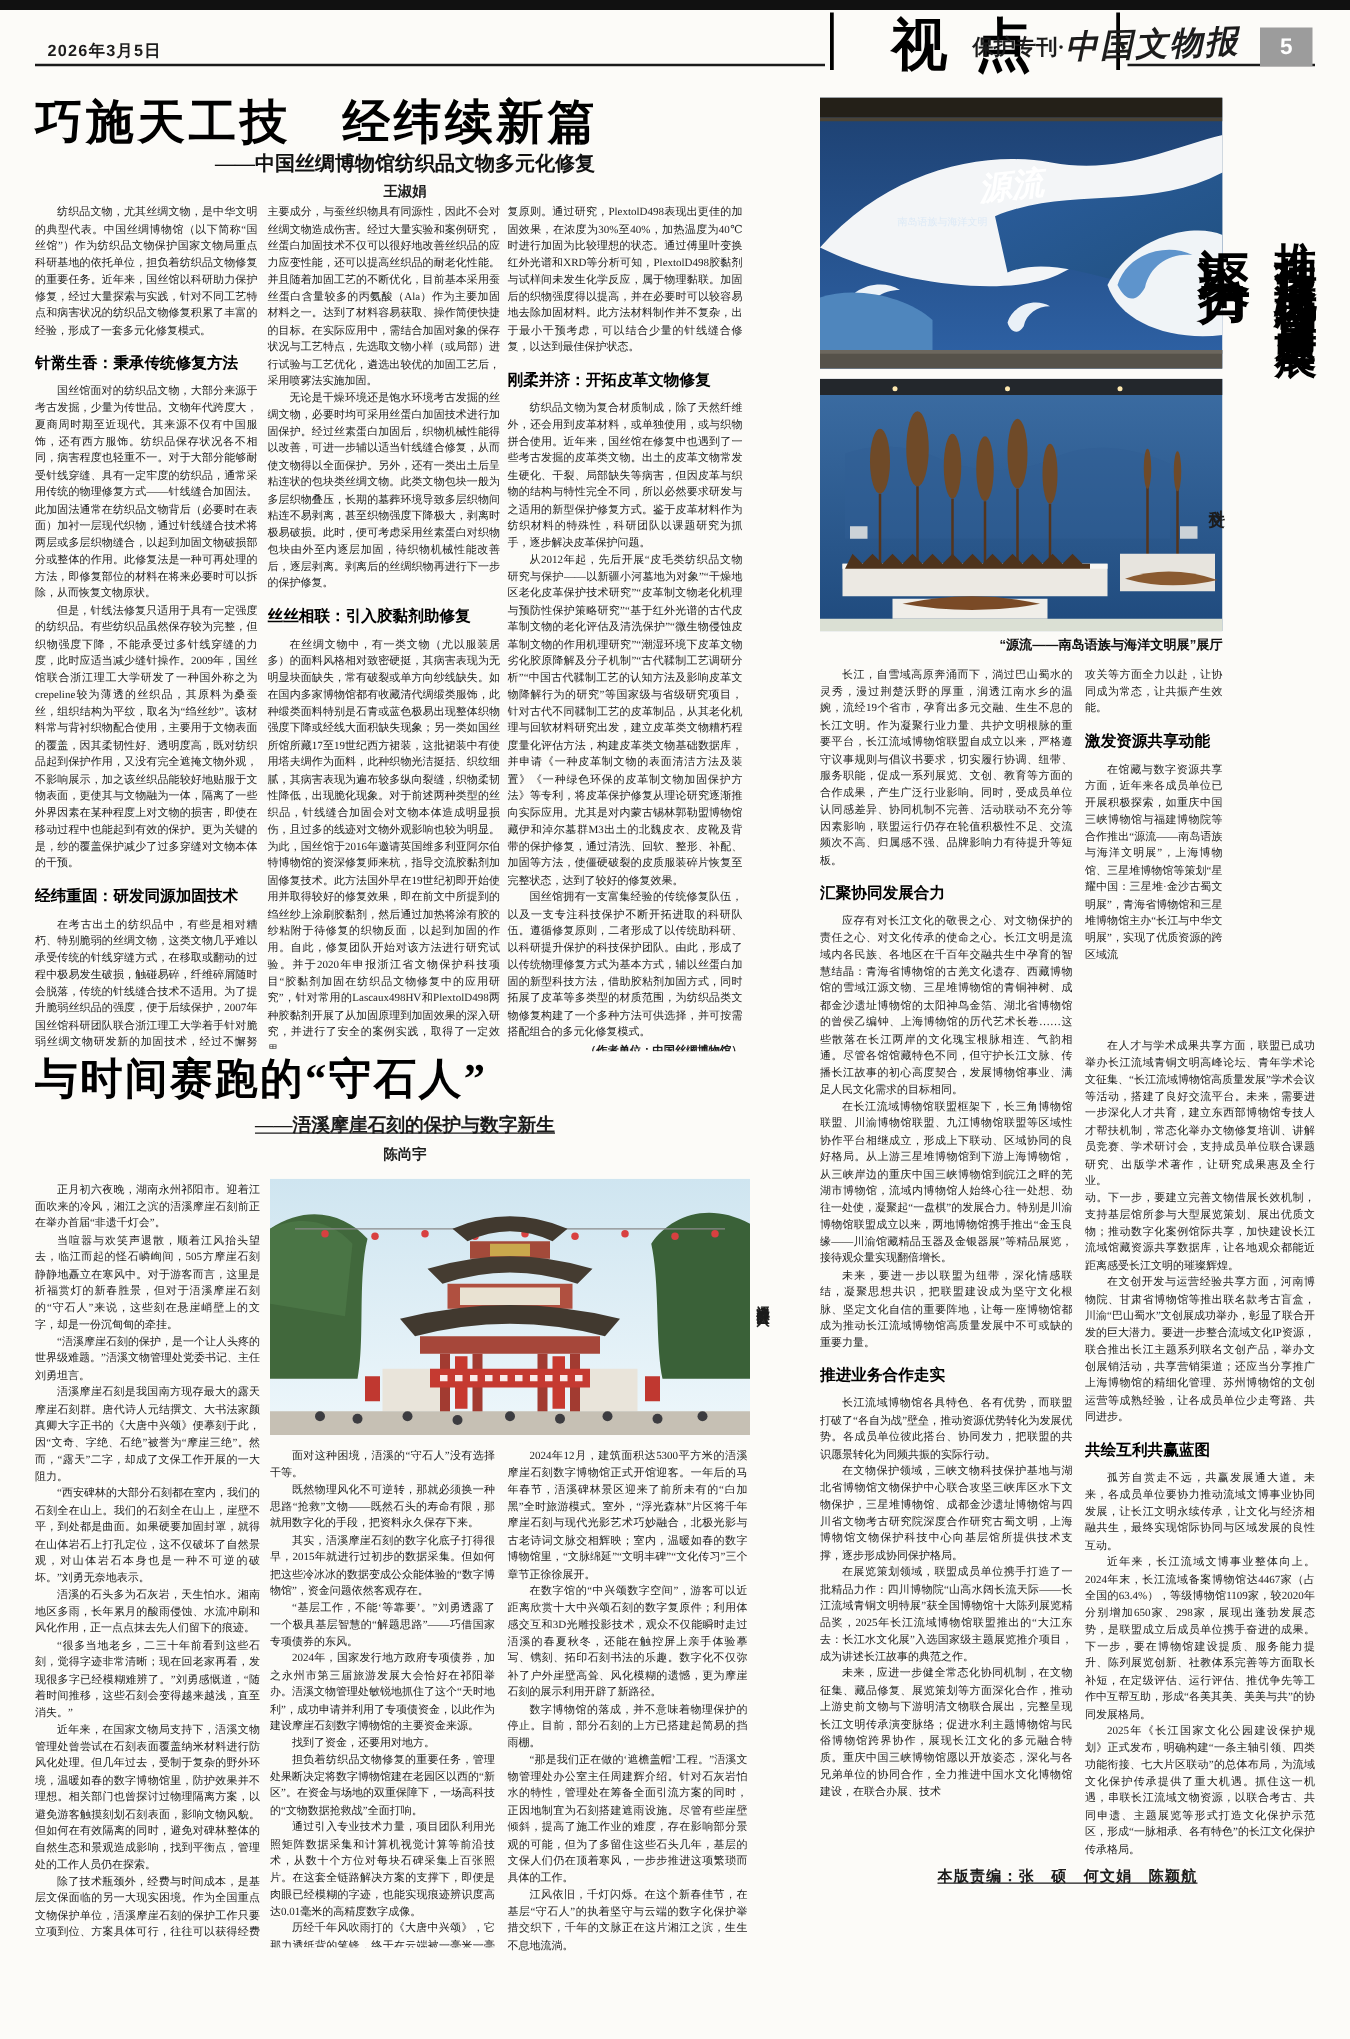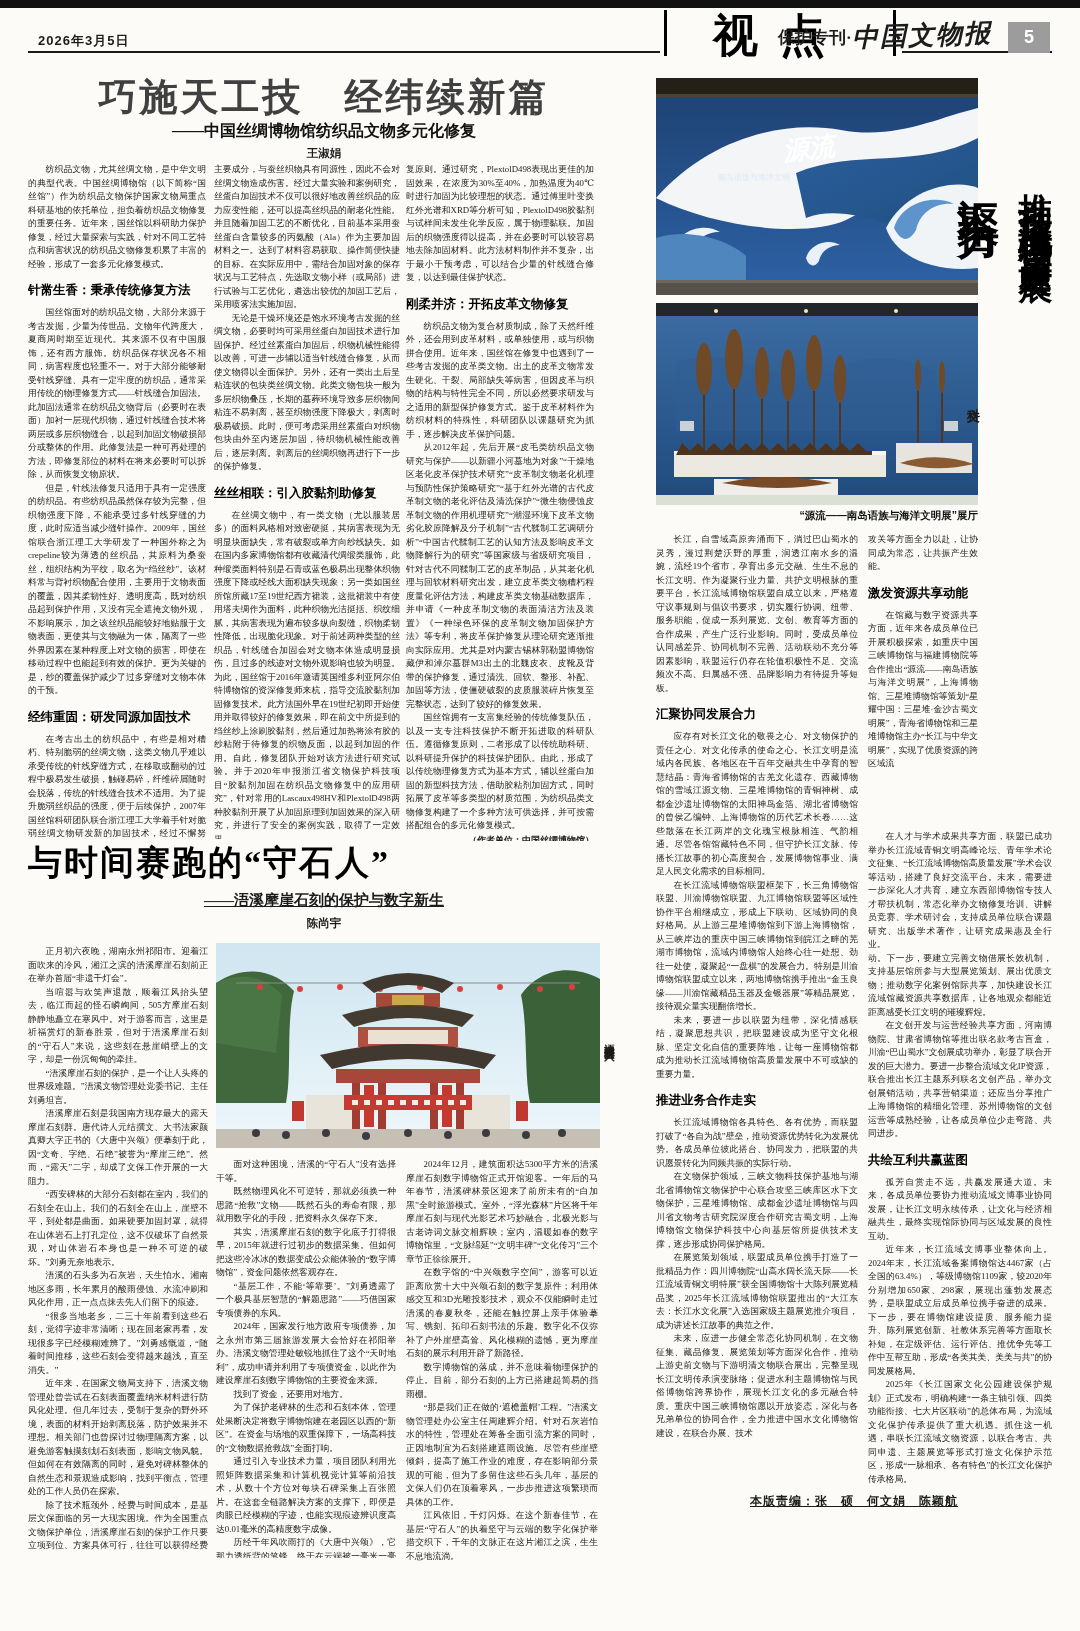--- a/index.html
+++ b/index.html
@@ -11,21 +11,21 @@
   .date{left:38px;top:32px;font:700 13px "Liberation Sans","DejaVu Sans",sans-serif;letter-spacing:1px;}
   .rule{height:2px;background:#1a1a1a;}
   .mast-bar{top:10px;width:3px;height:46px;background:#000;}
   .mast-title{left:664px;top:6px;width:232px;text-align:center;font:900 45px "Liberation Sans","DejaVu Sans",sans-serif;
               letter-spacing:22px;color:#000000;white-space:nowrap;}
   .edition{left:778px;top:26px;font:700 17px "Liberation Serif",serif;}
   .paper-script{left:852px;top:18px;font:700 26px "Liberation Serif",serif;font-style:italic;transform:rotate(-2deg);letter-spacing:2px;}
   .pagebox{left:1008px;top:22px;width:42px;height:31px;background:#9c9c9c;color:#fff;
            font:700 18px "Liberation Sans",sans-serif;text-align:center;line-height:31px;}
   
-  .a1-title{left:28px;top:72px;width:592px;text-align:center;font-weight:900;font-size:38px;letter-spacing:3px;color:#404040;}
+  .a1-title{left:28px;top:72px;width:592px;text-align:left;font-weight:900;font-size:38px;letter-spacing:3px;color:#000000;}
   .a1-sub{left:28px;top:121px;width:592px;text-align:center;font-weight:700;font-size:16px;color:#111;}
   .a1-byline{left:28px;top:146px;width:592px;text-align:center;font:700 11.5px "Liberation Sans",sans-serif;}
   .a2-title{left:28px;top:840px;width:592px;text-align:left;font-weight:900;font-size:34px;letter-spacing:2px;color:#000;}
   .a2-sub{left:28px;top:891px;width:592px;text-align:center;font-weight:700;font-size:15px;text-decoration:underline;}
   .a2-byline{left:28px;top:916px;width:592px;text-align:center;font:700 11.5px "Liberation Sans",sans-serif;}
   
   .col{overflow:hidden;}
   .para{font-size:8.8px;line-height:13.5px;text-align:justify;text-indent:2em;}
   .para.cont{text-indent:0;}
   .sec-head{font:700 12.5px "Liberation Sans","DejaVu Sans",sans-serif;margin:11px 0 7px 0;color:#000;}
@@ -200,21 +200,21 @@
   <div class="abs a2-sub">——浯溪摩崖石刻的保护与数字新生</div>
   <div class="abs a2-byline">陈尚宇</div>
   <div class="abs col" style="left:28px;top:945px;width:180px;height:605px;">
       <div class="para">正月初六夜晚，湖南永州祁阳市。迎着江面吹来的冷风，湘江之滨的浯溪摩崖石刻前正在举办首届“非遗千灯会”。</div>
       <div class="para">当喧嚣与欢笑声退散，顺着江风抬头望去，临江而起的怪石嶙峋间，505方摩崖石刻静静地矗立在寒风中。对于游客而言，这里是祈福赏灯的新春胜景，但对于浯溪摩崖石刻的“守石人”来说，这些刻在悬崖峭壁上的文字，却是一份沉甸甸的牵挂。</div>
       <div class="para">“浯溪摩崖石刻的保护，是一个让人头疼的世界级难题。”浯溪文物管理处党委书记、主任刘勇坦言。</div>
       <div class="para">浯溪摩崖石刻是我国南方现存最大的露天摩崖石刻群。唐代诗人元结撰文、大书法家颜真卿大字正书的《大唐中兴颂》便摹刻于此，因“文奇、字绝、石绝”被誉为“摩崖三绝”。然而，“露天”二字，却成了文保工作开展的一大阻力。</div>
       <div class="para">“西安碑林的大部分石刻都在室内，我们的石刻全在山上。我们的石刻全在山上，崖壁不平，到处都是曲面。如果硬要加固封罩，就得在山体岩石上打孔定位，这不仅破坏了自然景观，对山体岩石本身也是一种不可逆的破坏。”刘勇无奈地表示。</div>
       <div class="para">浯溪的石头多为石灰岩，天生怕水。湘南地区多雨，长年累月的酸雨侵蚀、水流冲刷和风化作用，正一点点抹去先人们留下的痕迹。</div>
       <div class="para">“很多当地老乡，二三十年前看到这些石刻，觉得字迹非常清晰；现在回老家再看，发现很多字已经模糊难辨了。”刘勇感慨道，“随着时间推移，这些石刻会变得越来越浅，直至消失。”</div>
-      <div class="para">近年来，在国家文物局支持下，浯溪文物管理处曾尝试在石刻表面覆盖纳米材料进行防风化处理。但几年过去，受制于复杂的野外环境，表面的材料开始剥离脱落，防护效果并不理想。相关部门也曾探讨过物理隔离方案，以避免游客触摸刻划石刻表面，影响文物风貌。但如何在有效隔离的同时，避免对碑林整体的自然生态和景观造成影响，找到平衡点，管理处的工作人员仍在探索。</div>
+      <div class="para">近年来，在国家文物局支持下，浯溪文物管理处曾尝试在石刻表面覆盖纳米材料进行防风化处理。但几年过去，受制于复杂的野外环境，温暖如春的数字博物馆里，防护效果并不理想。相关部门也曾探讨过物理隔离方案，以避免游客触摸刻划石刻表面，影响文物风貌。但如何在有效隔离的同时，避免对碑林整体的自然生态和景观造成影响，找到平衡点，管理处的工作人员仍在探索。</div>
       <div class="para">除了技术瓶颈外，经费与时间成本，是基层文保面临的另一大现实困境。作为全国重点文物保护单位，浯溪摩崖石刻的保护工作只要立项到位、方案具体可行，往往可以获得经费支持。但是在基层的实际操作过程中，审批流程长而严谨。另一方面，祁阳市里的技术力量也相对薄弱，在项目申报时面临诸多不便。</div>
     </div>
 
   <div class="abs" style="left:216px;top:943px;width:384px;height:205px;">
     <svg width="384" height="205" viewBox="0 0 384 205">
       <defs>
         <linearGradient id="sky" x1="0" y1="0" x2="0" y2="1">
           <stop offset="0" stop-color="#cfe5f0"></stop>
             <stop offset="1" stop-color="#eef7fb"></stop>
         </linearGradient>
@@ -284,21 +284,21 @@
   </div>
   <div class="abs vcap">浯溪碑林景区入口</div>
 
   <div class="abs col" style="left:216px;top:1158px;width:180px;height:400px;">
       <div class="para">面对这种困境，浯溪的“守石人”没有选择干等。</div>
       <div class="para">既然物理风化不可逆转，那就必须换一种思路“抢救”文物——既然石头的寿命有限，那就用数字化的手段，把资料永久保存下来。</div>
       <div class="para">其实，浯溪摩崖石刻的数字化底子打得很早，2015年就进行过初步的数据采集。但如何把这些冷冰冰的数据变成公众能体验的“数字博物馆”，资金问题依然客观存在。</div>
       <div class="para">“基层工作，不能‘等靠要’。”刘勇透露了一个极具基层智慧的“解题思路”——巧借国家专项债券的东风。</div>
       <div class="para">2024年，国家发行地方政府专项债券，加之永州市第三届旅游发展大会恰好在祁阳举办。浯溪文物管理处敏锐地抓住了这个“天时地利”，成功申请并利用了专项债资金，以此作为建设摩崖石刻数字博物馆的主要资金来源。</div>
       <div class="para">找到了资金，还要用对地方。</div>
-      <div class="para">为了保护老碑林的生态和石刻本体，管理处果断决定将数字博物馆建在老园区以西的“新区”。在资金与场地的双重保障下，一场高科技的“文物数据抢救战”全面打响。</div>
+      <div class="para">担负着纺织品文物修复的重要任务，管理处果断决定将数字博物馆建在老园区以西的“新区”。在资金与场地的双重保障下，一场高科技的“文物数据抢救战”全面打响。</div>
       <div class="para">通过引入专业技术力量，项目团队利用光照矩阵数据采集和计算机视觉计算等前沿技术，从数十个方位对每块石碑采集上百张照片。在这套全链路解决方案的支撑下，即便是肉眼已经模糊的字迹，也能实现痕迹辨识度高达0.01毫米的高精度数字成像。</div>
       <div class="para">历经千年风吹雨打的《大唐中兴颂》，它那力透纸背的笔锋，终于在云端被一毫米一毫米地“抢”了回来。</div>
     </div>
   <div class="abs col" style="left:406px;top:1158px;width:192px;height:410px;">
       <div class="para">2024年12月，建筑面积达5300平方米的浯溪摩崖石刻数字博物馆正式开馆迎客。一年后的马年春节，浯溪碑林景区迎来了前所未有的“白加黑”全时旅游模式。室外，“浮光森林”片区将千年摩崖石刻与现代光影艺术巧妙融合，北极光影与古老诗词文脉交相辉映；室内，温暖如春的数字博物馆里，“文脉绵延”“文明丰碑”“文化传习”三个章节正徐徐展开。</div>
       <div class="para">在数字馆的“中兴颂数字空间”，游客可以近距离欣赏十大中兴颂石刻的数字复原件；利用体感交互和3D光雕投影技术，观众不仅能瞬时走过浯溪的春夏秋冬，还能在触控屏上亲手体验摹写、镌刻、拓印石刻书法的乐趣。数字化不仅弥补了户外崖壁高耸、风化模糊的遗憾，更为摩崖石刻的展示利用开辟了新路径。</div>
       <div class="para">数字博物馆的落成，并不意味着物理保护的停止。目前，部分石刻的上方已搭建起简易的挡雨棚。</div>
       <div class="para">“那是我们正在做的‘遮檐盖帽’工程。”浯溪文物管理处办公室主任周建辉介绍。针对石灰岩怕水的特性，管理处在筹备全面引流方案的同时，正因地制宜为石刻搭建遮雨设施。尽管有些崖壁倾斜，提高了施工作业的难度，存在影响部分景观的可能，但为了多留住这些石头几年，基层的文保人们仍在顶着寒风，一步步推进这项繁琐而具体的工作。</div>
       <div class="para">江风依旧，千灯闪烁。在这个新春佳节，在基层“守石人”的执着坚守与云端的数字化保护举措交织下，千年的文脉正在这片湘江之滨，生生不息地流淌。</div>
     </div>

